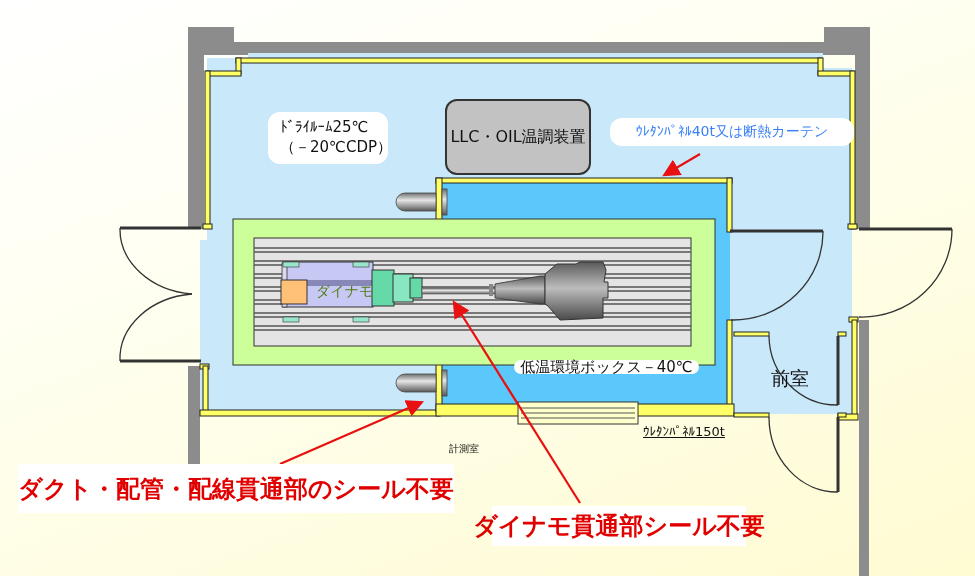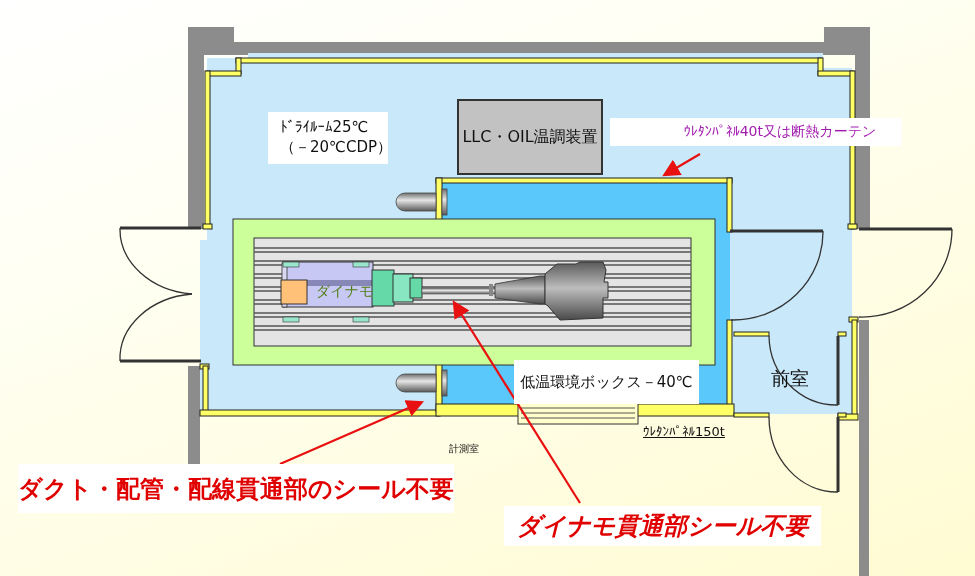--- a/index.html
+++ b/index.html
@@ -2,29 +2,29 @@
 <html><head>
 <meta charset="utf-8">
 <style>
   html, body { margin: 0; padding: 0; }
   body {
     width: 975px; height: 576px; overflow: hidden; position: relative;
     background: linear-gradient(160deg, #ffffff 0%, #fffff2 35%, #fffbd2 100%);
     font-family: "DejaVu Sans", sans-serif;
   }
   svg#plan { position: absolute; left: 0; top: 0; }
-  .lbl { position: absolute; background: #fff; white-space: nowrap; color: #111; }
+  .lbl { position: absolute; background: #fff; white-space: nowrap; color: #111; border-radius: 12px; }
   .lbl-dry { left: 268px; top: 112px; width: 120px; height: 52px; font-size: 15px; line-height: 20px; padding: 5px 0 0 12px; box-sizing: border-box; }
-  .lbl-llc { left: 445px; top: 99px; width: 146px; height: 76px; background: #c2c2c2; border: 2px solid #333; box-sizing: border-box; display:flex; align-items:center; justify-content:center; font-size: 16px; margin-left: 12px; }
-  .lbl-urethane40 { left: 610px; top: 118px; width: 244px; height: 28px; color: #a21caf; font-size: 14px; display:flex; align-items:center; justify-content:center;padding-left:48px; }
-  .lbl-coldbox { left: 514px; top: 360px; width: 185px; height: 44px; font-size: 15px; display:flex; align-items:center; justify-content:center; }
+  .lbl-llc { left: 445px; top: 99px; width: 146px; height: 76px; background: #c2c2c2; border: 2px solid #333; box-sizing: border-box; display:flex; align-items:center; justify-content:center; font-size: 16px; }
+  .lbl-urethane40 { left: 610px; top: 118px; width: 244px; height: 28px; color: #3b82f6; font-size: 14px; display:flex; align-items:center; justify-content:center; }
+  .lbl-coldbox { left: 514px; top: 360px; width: 185px; height: 14px; font-size: 15px; display:flex; align-items:center; justify-content:center; }
   .lbl-plain { position: absolute; background: transparent; font-size: 10px; color: #111; white-space: nowrap; }
   .lbl-callout { position: absolute; background: #fff; color: #e00000; font-weight: bold; white-space: nowrap; display:flex; align-items:center; justify-content:center; }
   .callout1 { left: 18px; top: 464px; width: 436px; height: 49px; font-size: 24px; }
-  .callout2 { left: 504px; top: 506px; width: 317px; height: 40px; font-size: 24px; font-style: italic; }
+  .callout2 { left: 492px; top: 506px; width: 254px; height: 40px; font-size: 24px; }
   .dynamo-text { position: absolute; left: 316px; top: 283px; font-size: 14px; color: #4d7c0f; }
 </style>
 </head>
 <body>
 
 <svg id="plan" width="975" height="576" viewBox="0 0 975 576">
   <defs>
     <linearGradient id="gPipe" x1="0" y1="0" x2="0" y2="1">
       <stop offset="0" stop-color="#707070"></stop>
         <stop offset="0.4" stop-color="#e6e6e6"></stop>

